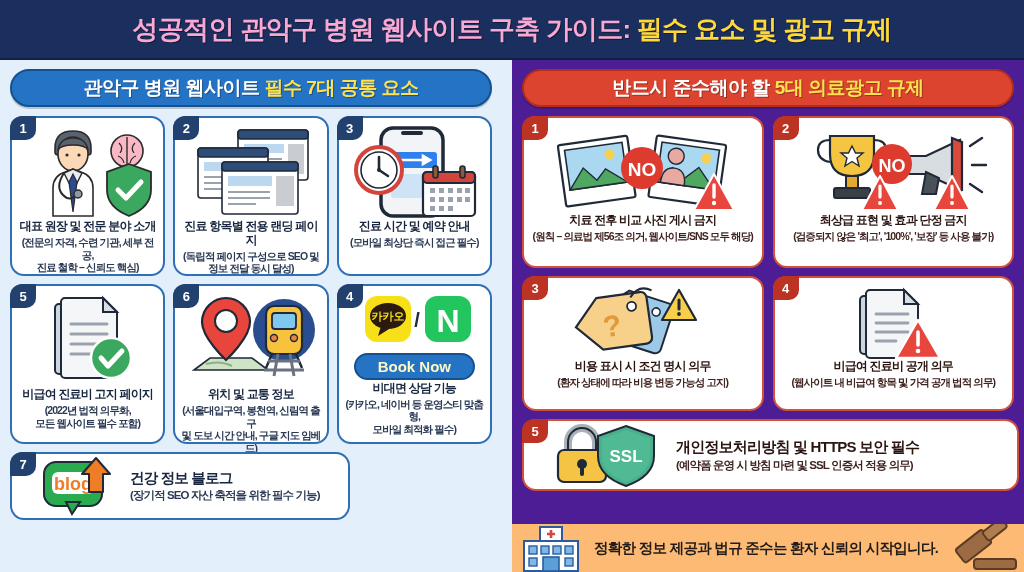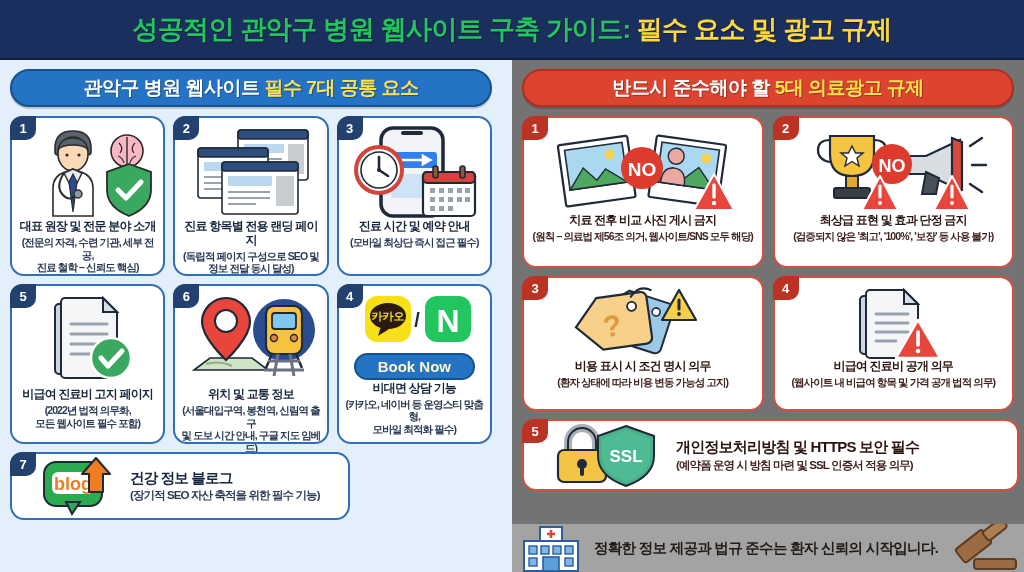--- a/index.html
+++ b/index.html
@@ -15,27 +15,27 @@
     height: 60px; width: 100%;
     background: #1b2f5e;
     display: flex; align-items: center; justify-content: center;
     border-bottom: 2px solid #12203f;
   }
   .titlebar .t1, .titlebar .t2 {
     font-size: 26px; font-weight: bold; letter-spacing: -0.6px;
     text-shadow: 1px 1px 0 rgba(0,0,0,.45);
     white-space: nowrap;
   }
-  .titlebar .t1 { color: #22c55e; }
+  .titlebar .t1 { color: #f9a8d4; }
   .titlebar .t2 { color: #ffd93b; margin-left: 6px; }
 
   
   .columns { display: flex; width: 1024px; height: 512px; }
   .col-left  { width: 512px; background: #e3effb; position: relative; padding: 9px 20px 0 10px; }
-  .col-right { width: 512px; background: #737373; position: relative; padding: 9px 10px 0 10px; }
+  .col-right { width: 512px; background: #4c1d95; position: relative; padding: 9px 10px 0 10px; }
 
   .panel-head {
     height: 38px; border-radius: 19px;
     display: flex; align-items: center; justify-content: center;
     box-shadow: 0 2px 0 rgba(0,0,0,.18);
     margin-bottom: 9px;
   }
   .panel-head.blue { background: #2573c4; border: 2px solid #15508f; }
   .panel-head.red  { background: #dc4430; border: 2px solid #b32d1d; }
   .panel-head .h1, .panel-head .h2 {
@@ -101,21 +101,21 @@
   .wide5 {
     width: 497px; height: 72px; margin-top: 8px;
     flex-direction: row; align-items: center; justify-content: flex-start;
     padding-left: 28px; gap: 14px;
   }
   .wide5 .card-txt { text-align: left; padding: 0; }
 
   
   .footer {
     position: absolute; left: 512px; bottom: 0; width: 512px; height: 48px;
-    background: #a3a3a3; display: flex; align-items: center;
+    background: #fdba74; display: flex; align-items: center;
     justify-content: center; gap: 10px; overflow: hidden;
   }
   .footer-text {
     font-size: 14.5px; font-weight: bold; color: #221b17;
     letter-spacing: -0.7px; white-space: nowrap;
   }
   .footer .ficon { flex: 0 0 auto; }
 
   svg { display: block; overflow: visible; }
 </style>

